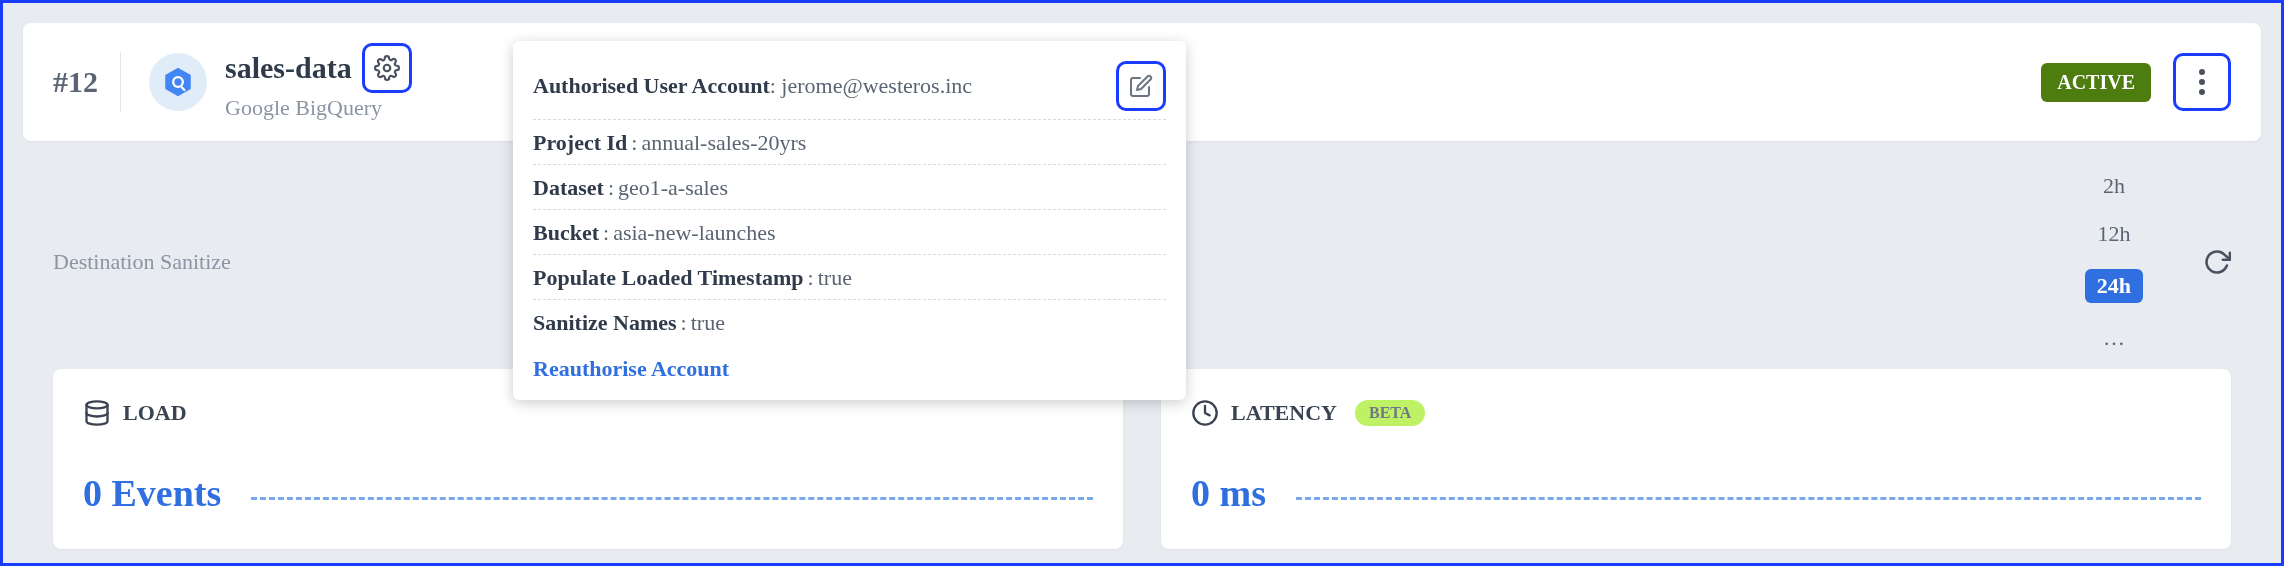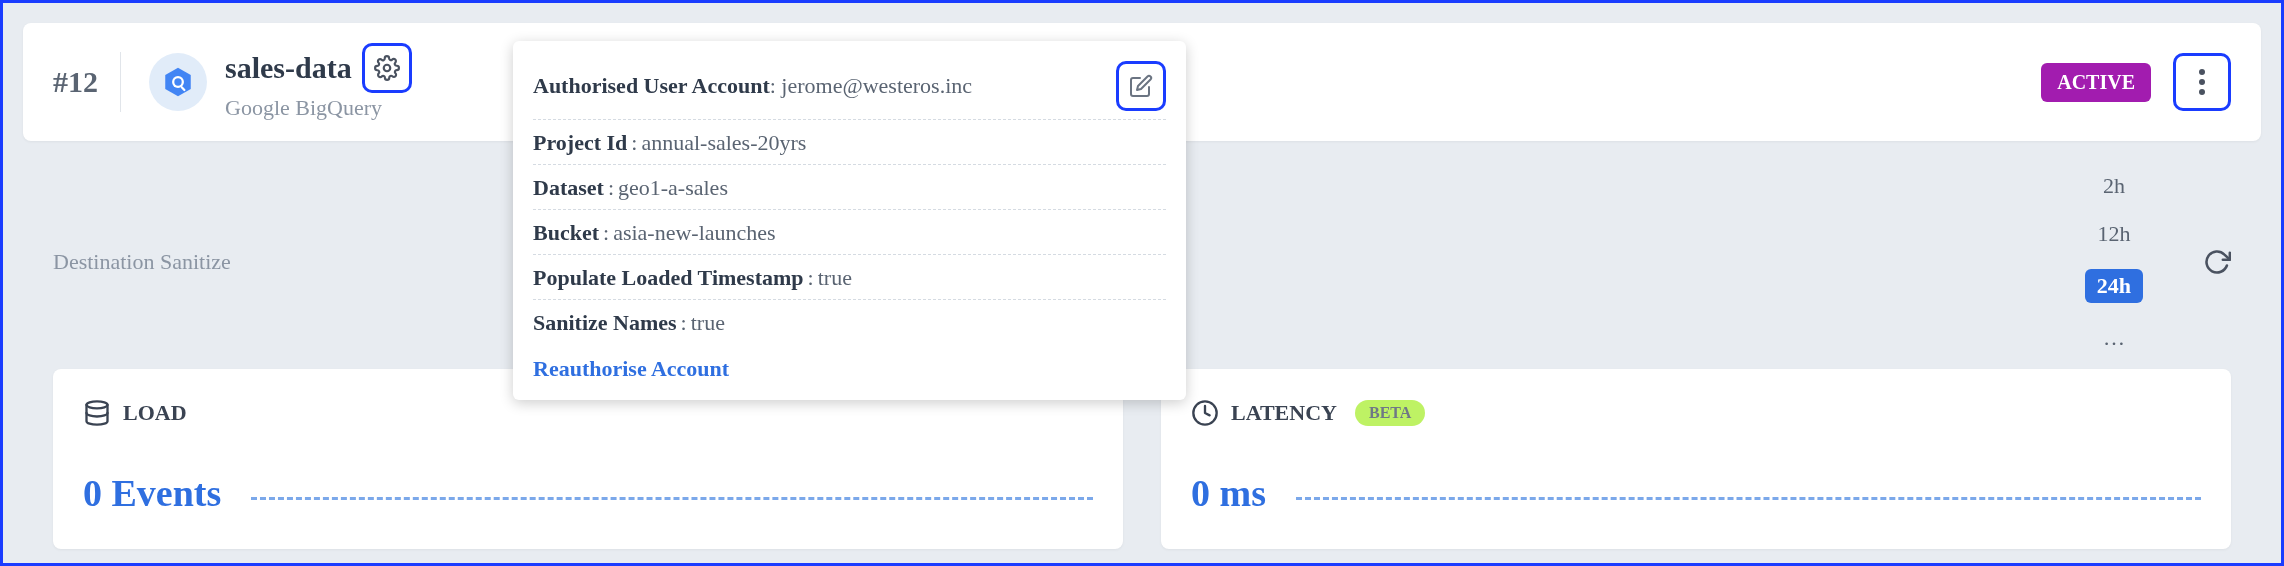--- a/index.html
+++ b/index.html
@@ -71,21 +71,21 @@
     border-radius: 10px;
     border: 3px solid #1a3cff;
     display: flex;
     align-items: center;
     justify-content: center;
     cursor: pointer;
     background: #fff;
   }
   .spacer { flex: 1; }
   .status-badge {
-    background: #a21caf;
+    background: #4d7c0f;
     color: #fff;
     font-weight: 700;
     font-size: 20px;
     padding: 8px 16px;
     border-radius: 6px;
     margin-right: 22px;
   }
   .more-btn {
     width: 58px;
     height: 58px;

